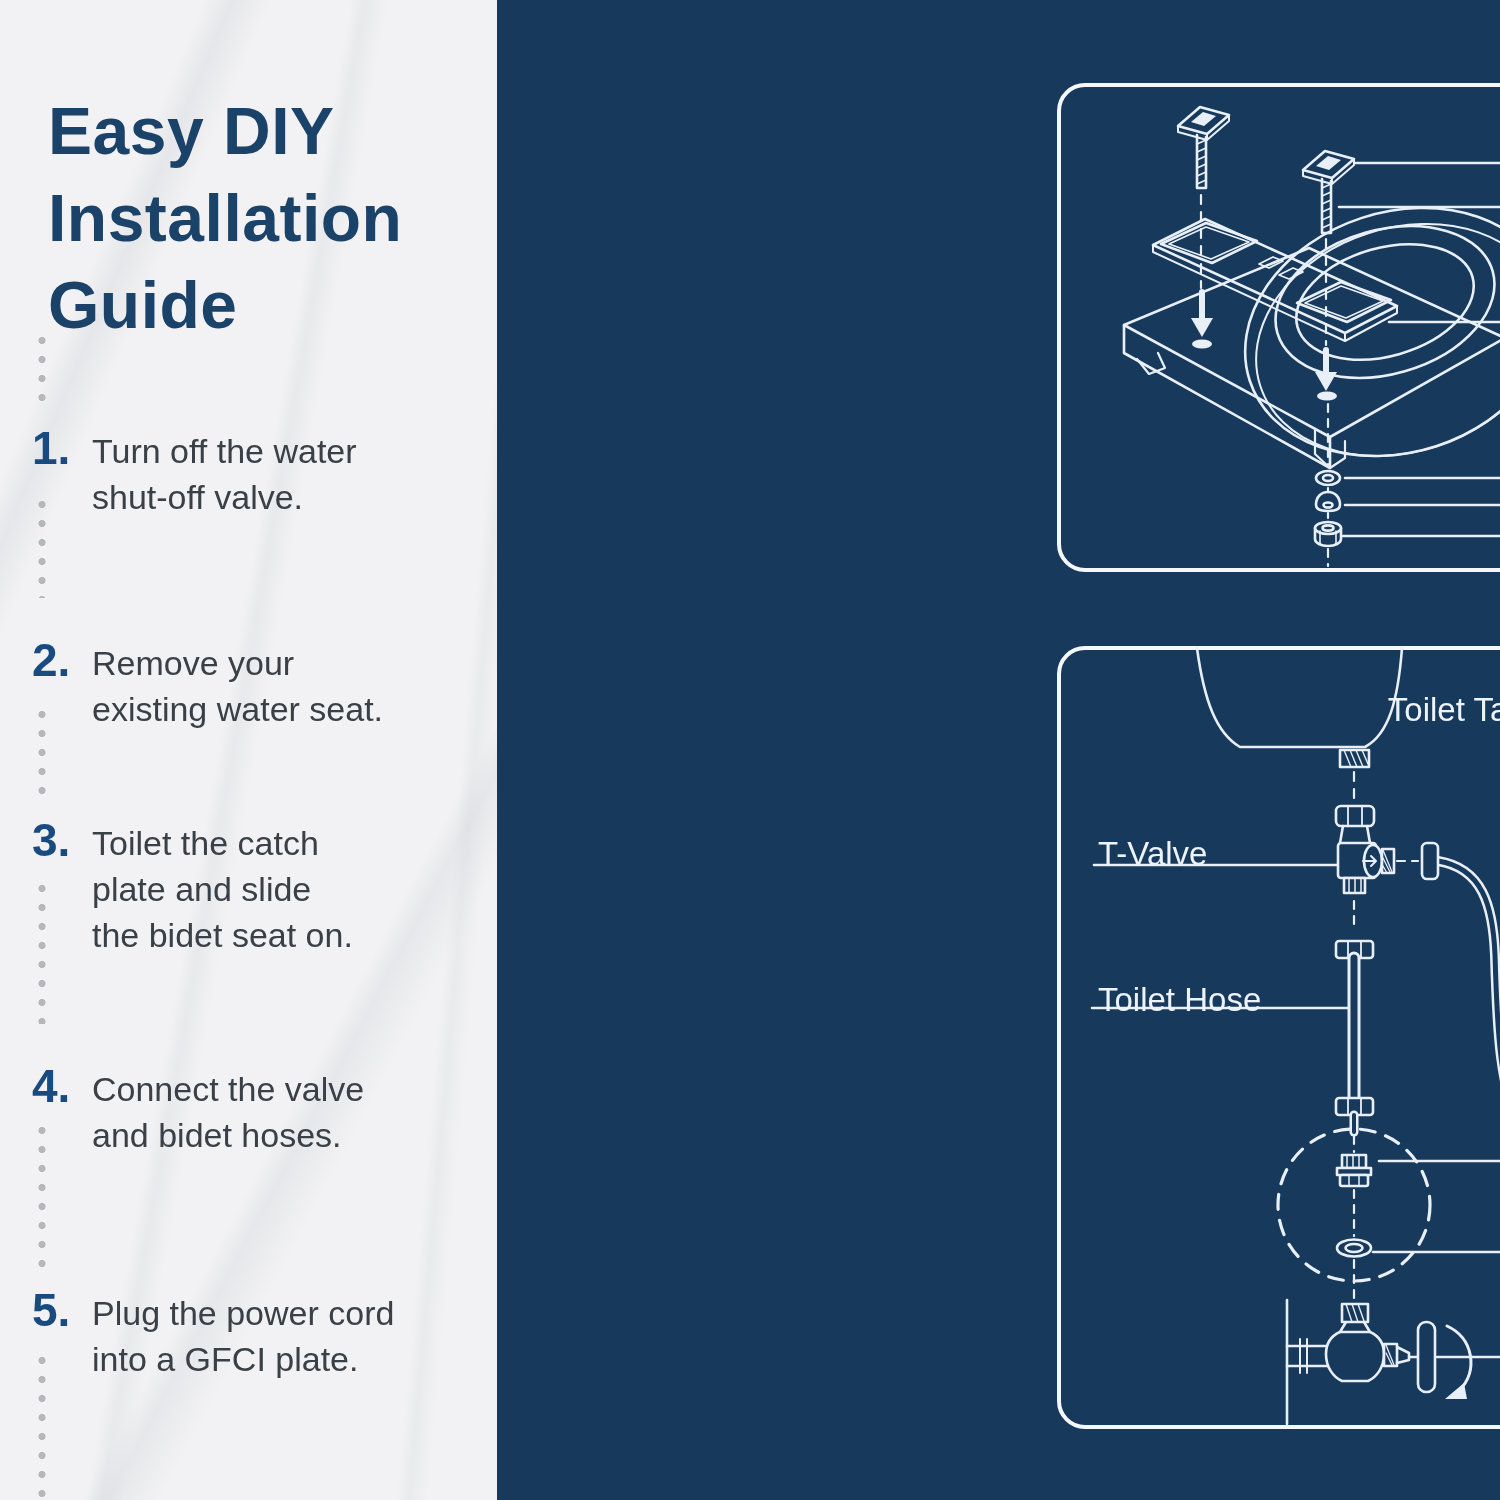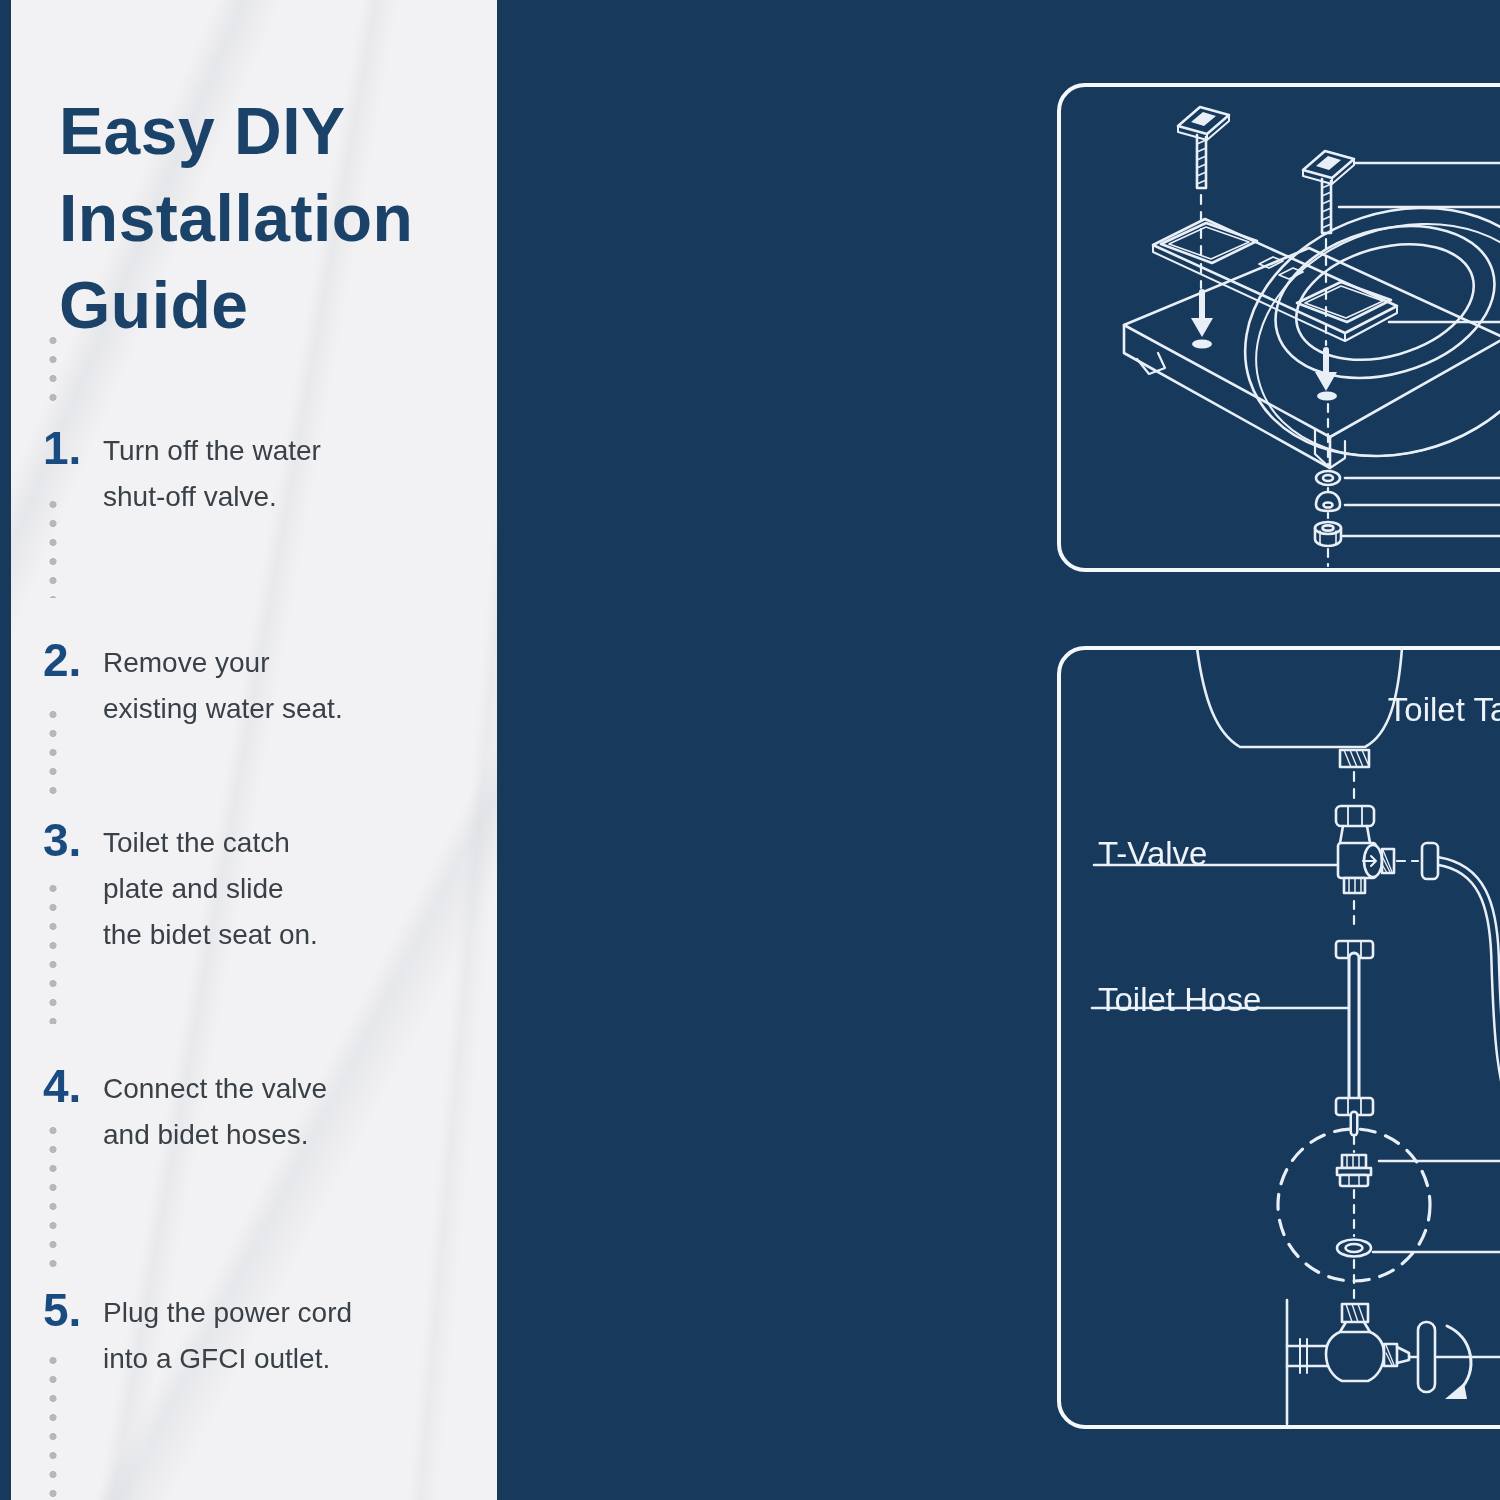--- a/index.html
+++ b/index.html
@@ -2,21 +2,21 @@
 <html><head>
 <meta charset="utf-8">
 <style>
   html,body{margin:0;padding:0;background:#888;}
   #root{
     position:relative;width:1500px;height:1500px;overflow:hidden;
     font-family:"Liberation Sans",sans-serif;background:#17395c;
   }
   
   .left-panel{
-    position:absolute;left:11px;top:0;width:497px;height:1500px;
+    position:absolute;left:0;top:0;width:497px;height:1500px;
     background-color:#f2f2f4;
     background-image:
       linear-gradient(113deg, rgba(255,255,255,0) 18%, rgba(198,201,208,.28) 20.5%, rgba(255,255,255,0) 24%),
       linear-gradient(100deg, rgba(255,255,255,0) 46%, rgba(198,201,208,.22) 48%, rgba(255,255,255,0) 51%),
       linear-gradient(118deg, rgba(255,255,255,0) 68%, rgba(204,207,213,.30) 70%, rgba(255,255,255,0) 74%),
       linear-gradient(95deg,  rgba(255,255,255,0) 84%, rgba(204,207,213,.22) 86%, rgba(255,255,255,0) 89%);
   }
   .title{
     position:absolute;left:48px;top:88px;width:430px;
     font-size:66px;line-height:87px;font-weight:700;color:#1b4268;
@@ -27,21 +27,21 @@
     background-image:radial-gradient(circle at 4px 4.5px,#b4b7bb 3.2px,rgba(0,0,0,0) 3.9px);
     background-size:8px 19px;background-repeat:repeat-y;
   }
   .step{position:absolute;left:0;width:497px;}
   .step .num{
     position:absolute;left:32px;top:0;width:52px;
     font-size:46px;font-weight:700;color:#1a4b80;line-height:48px;
   }
   .step .txt{
     position:absolute;left:92px;top:4px;width:390px;
-    font-size:28px;line-height:46px;color:#3a4047;white-space:pre-line;
+    font-size:34px;line-height:46px;color:#3a4047;white-space:pre-line;
   }
   
   .right-panel{position:absolute;left:497px;top:0;width:1003px;height:1500px;background:#17395c;}
   .dbox{
     position:absolute;border:4px solid #f5f8fb;border-radius:28px;box-sizing:border-box;
   }
   #box1{left:560px;top:83px;width:874px;height:489px;}
   #box2{left:560px;top:646px;width:874px;height:783px;}
   .dbox svg{position:absolute;left:-4px;top:-4px;}
   .lbl{
@@ -82,21 +82,21 @@
 the bidet seat on.</div>
     </div>
     <div class="step" style="top:1062px">
       <div class="num">4.</div>
       <div class="txt">Connect the valve
 and bidet hoses.</div>
     </div>
     <div class="step" style="top:1286px">
       <div class="num">5.</div>
       <div class="txt">Plug the power cord
-into a GFCI outlet.</div>
+into a GFCI plate.</div>
     </div>
   </div>
 
   <div class="right-panel">
 
     <div class="dbox" id="box1">
       <svg width="874" height="489" viewBox="560 83 874 489">
         <g stroke="#e9eff7" stroke-width="2.6" fill="none" stroke-linejoin="round" stroke-linecap="round">
 
           <g>

